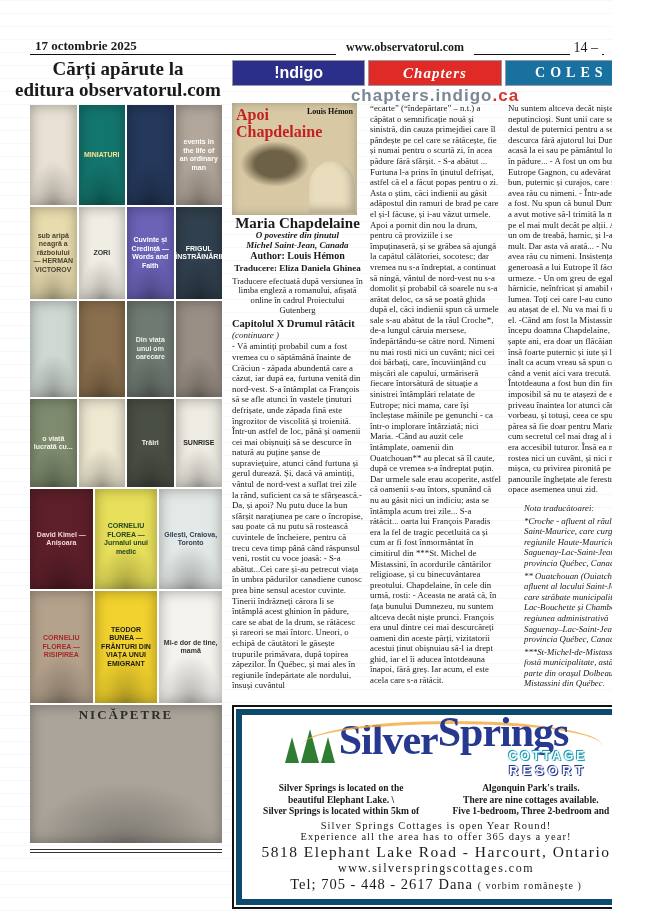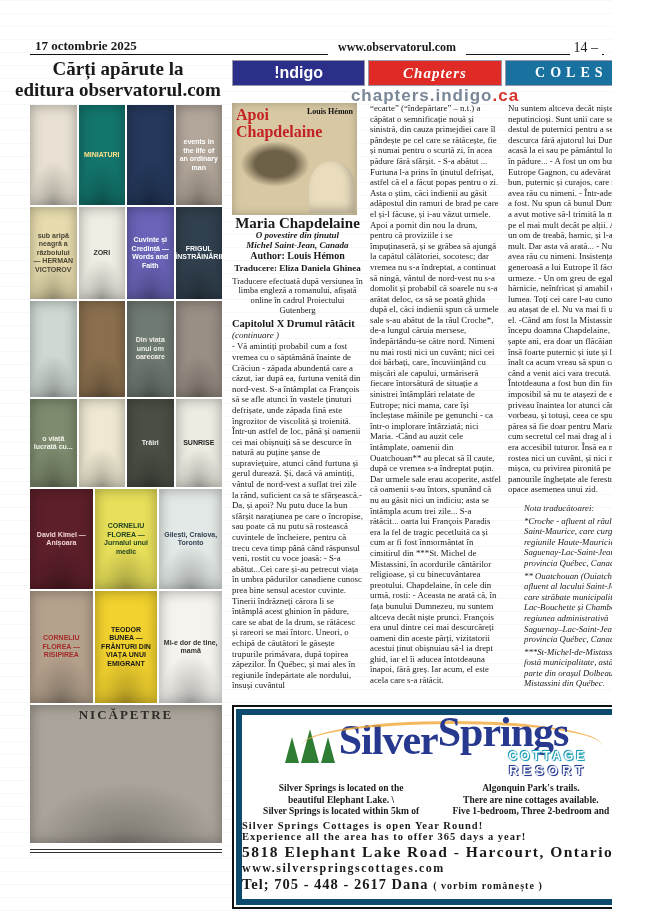--- a/index.html
+++ b/index.html
@@ -7,21 +7,21 @@
     position:relative;width:612px;height:915px;overflow:hidden;
     background:
       repeating-linear-gradient(to bottom, rgba(120,150,190,0.07) 0 1px, transparent 1px 13px),
       #ffffff;
     font-family:"Liberation Serif","DejaVu Serif",serif;
     color:#1a1a1a;
   }
   
   .hdr-rule{position:absolute;left:30px;right:8px;top:54px;border-top:1.6px solid #111;}
   .hdr-date{position:absolute;left:35px;top:38px;font-weight:bold;font-size:13px;}
-  .hdr-site{position:absolute;left:328px;top:40px;font-weight:bold;font-size:12px;background:#fff;padding:0 10px;}
+  .hdr-site{position:absolute;left:336px;top:40px;font-weight:bold;font-size:12px;background:#fff;padding:0 10px;}
   .hdr-page{position:absolute;right:10px;top:40px;font-size:14px;background:#fff;padding:0 4px;}
   
   .left-title{position:absolute;left:8px;top:58px;width:220px;text-align:center;font-weight:bold;font-size:19px;line-height:21px;}
   .collage{position:absolute;left:30px;top:105px;width:192px;height:742px;display:flex;flex-direction:column;gap:2px;border-bottom:4px double #333;padding-bottom:2px;}
   .brow{display:flex;gap:2px;}
   .book{flex:1;position:relative;overflow:hidden;display:flex;align-items:center;justify-content:center;
         text-align:center;font-family:"Liberation Sans","DejaVu Sans",sans-serif;
         font-size:7px;font-weight:bold;line-height:8.5px;padding:3px;
         box-shadow:inset 0 0 14px rgba(0,0,0,0.35);}
   .book::after{content:"";position:absolute;left:0;right:0;bottom:0;height:45%;
@@ -61,21 +61,21 @@
   .tree{width:0;height:0;border-left:9px solid transparent;border-right:9px solid transparent;border-bottom:34px solid #2e7d32;}
   .tree.small{border-left-width:7px;border-right-width:7px;border-bottom-width:26px;}
   .rainbow{position:absolute;left:60px;top:2px;width:300px;height:46px;border-top:3px solid #f2a93b;border-radius:50% 50% 0 0;opacity:0.8;}
   .lg-silver{font-weight:bold;font-size:42px;line-height:42px;letter-spacing:-1px;}
   .lg-springs{font-weight:bold;font-size:42px;line-height:42px;letter-spacing:-1px;position:relative;top:-8px;}
   .lg-sub{display:flex;flex-direction:column;align-items:flex-end;margin-left:-60px;margin-top:30px;z-index:3;}
   .lg-cottage{font-family:"Liberation Sans","DejaVu Sans",sans-serif;font-weight:bold;font-size:12px;letter-spacing:3px;color:#fff;text-shadow:0 0 2px #1f9fb5,0 0 2px #1f9fb5,1px 1px 0 #1f9fb5,-1px -1px 0 #1f9fb5;}
   .lg-resort{font-family:"Liberation Sans","DejaVu Sans",sans-serif;font-weight:bold;font-size:13px;letter-spacing:4px;color:#fff;text-shadow:0 0 2px #27388f,1px 1px 0 #27388f,-1px -1px 0 #27388f;}
   .ad-cols{display:flex;justify-content:space-between;padding:2px 8px 0 8px;}
   .ad-colL,.ad-colR{width:49%;text-align:center;font-weight:bold;font-size:9.5px;line-height:11.5px;}
-  .ad-center{text-align:left;font-weight:bold;}
+  .ad-center{text-align:center;font-weight:normal;}
   .ad-c1{font-size:10.5px;letter-spacing:1px;margin-top:2px;}
   .ad-c2{font-size:10.5px;letter-spacing:1px;}
   .ad-addr{font-size:15.5px;letter-spacing:1.5px;margin-top:1px;}
   .ad-web{font-size:12px;letter-spacing:1.5px;}
   .ad-tel{font-size:14.5px;letter-spacing:1px;}
   .ad-tel .small{font-size:10px;}
 </style>
 </head>
 <body>
 

